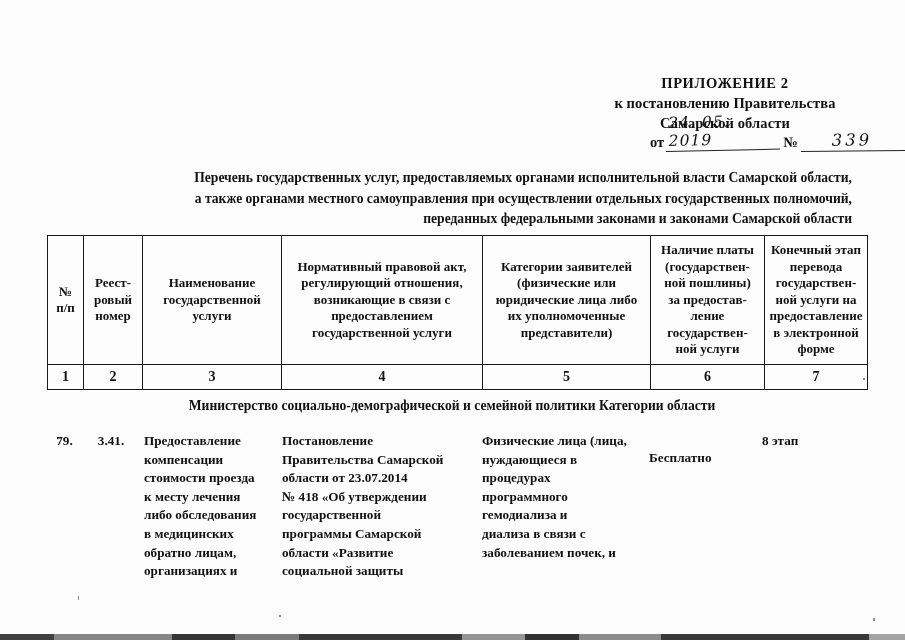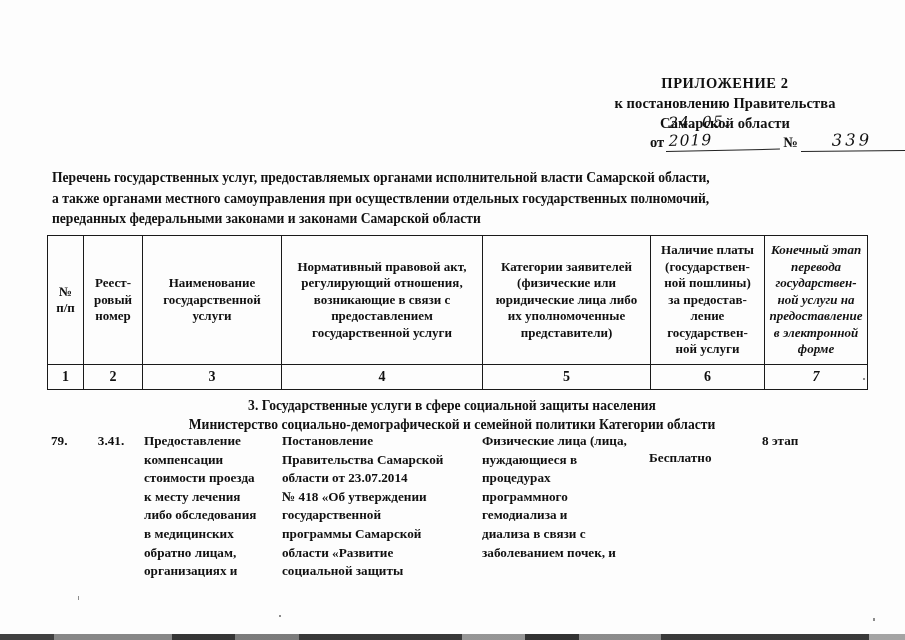--- a/index.html
+++ b/index.html
@@ -72,21 +72,21 @@
     transform: rotate(-0.6deg);
     transform-origin: left bottom;
   }
 
   
   .doc-intro {
     position: absolute;
     left: 52px;
     top: 168px;
     width: 800px;
-    text-align: left;
+    text-align: right;
     font-size: 13.6px;
     line-height: 20.5px;
     font-weight: bold;
   }
   .doc-intro div { white-space: nowrap; }
 
   
   table.main-table {
     position: absolute;
     left: 47px;
@@ -117,21 +117,21 @@
     font-weight: bold;
   }
 
   
   .c1 { width: 35px; }
   .c2 { width: 58px; }
   .c3 { width: 138px; }
   .c4 { width: 200px; }
   .c5 { width: 167px; }
   .c6 { width: 113px; }
-  .c7 { width: 102px; font-style: italic; }
+  .c7 { width: 102px; }
 
   
   .section-captions {
     position: absolute;
     left: 52px;
     top: 396px;
     width: 800px;
     text-align: center;
     font-size: 13.6px;
     line-height: 19px;
@@ -145,21 +145,21 @@
     left: 47px;
     top: 432px;
     width: 813px;
     display: flex;
     align-items: flex-start;
     font-size: 13.2px;
     line-height: 18.6px;
     font-weight: bold;
   }
   .data-row .cell { padding: 0 4px; box-sizing: border-box; }
-  .cell-num { width: 35px; text-align: left; }
+  .cell-num { width: 35px; text-align: center; }
   .cell-reg { width: 58px; text-align: center; }
   .cell-name { width: 138px; }
   .cell-act { width: 200px; font-family: Liberation Serif, serif; }
   .cell-cat { width: 167px; }
   .cell-fee { width: 113px; margin-top: 17px; }
   .cell-stage { width: 102px; }
   .cell-name p, .cell-act p, .cell-cat p { margin: 0; white-space: nowrap; }
 
   
   .scan-bottom {
@@ -263,21 +263,20 @@
         <td class="numcell c3">3</td>
         <td class="numcell c4">4</td>
         <td class="numcell c5">5</td>
         <td class="numcell c6">6</td>
         <td class="numcell c7">7</td>
       </tr>
     </tbody>
   </table>
 
   <div class="section-captions">
-    <div>3. Государственные услуги в сфере социальной защиты населения</div>
     <div>Министерство социально-демографической и семейной политики Категории области</div>
   </div>
 
   <div class="data-row">
     <div class="cell cell-num">79.</div>
     <div class="cell cell-reg">3.41.</div>
     <div class="cell cell-name" id="r-name">
         <p>Предоставление</p>
         <p>компенсации</p>
         <p>стоимости  проезда</p>

